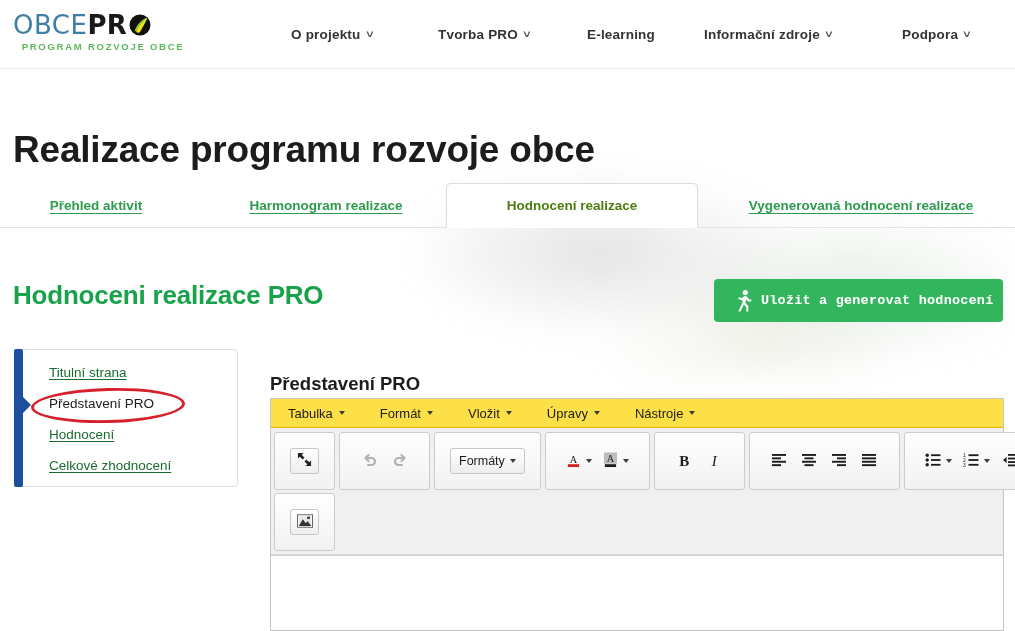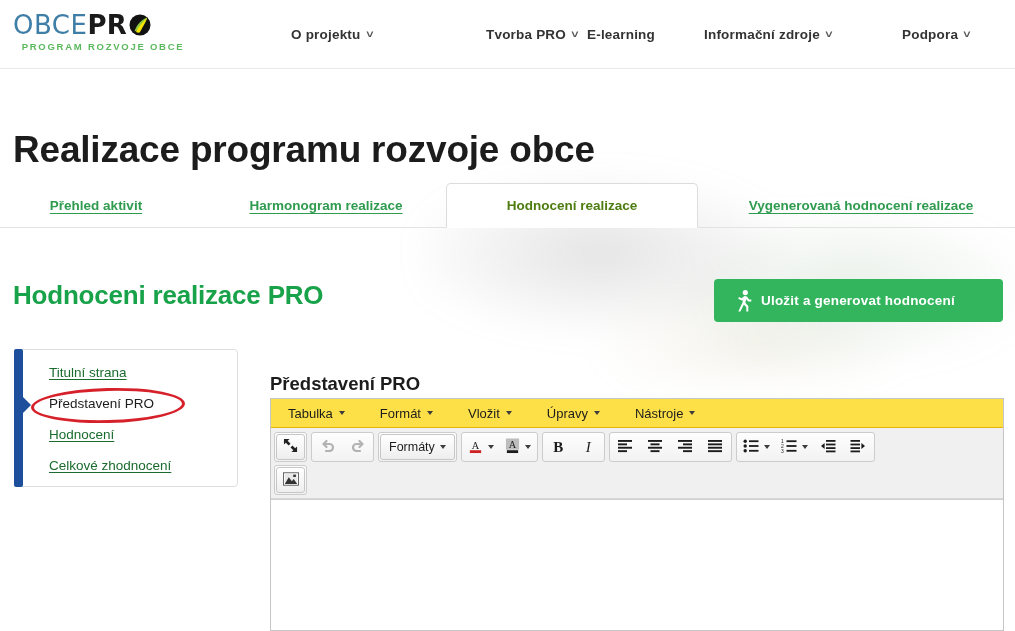--- a/index.html
+++ b/index.html
@@ -176,21 +176,21 @@
     color: #fff;
     display: flex;
     align-items: center;
     gap: 8px;
     padding-left: 20px;
     font-size: 13.5px;
     font-weight: 700;
     letter-spacing: 0.2px;
     cursor: pointer;
     z-index: 3;
-    font-family: Liberation Sans, sans-serif;
+    font-family: Liberation Mono, monospace;
   }
   .save-btn svg { display:block; }
 
   
   .side-nav {
     position: absolute;
     left: 14px; top: 349px;
     width: 224px; height: 138px;
     background: #fff;
     border: 1px solid #dedede;
@@ -302,21 +302,21 @@
     flex-direction: column;
     gap: 3px;
   }
   .tb-row { display: flex; align-items: center; gap: 4px; flex-wrap: nowrap; }
   .tb-group {
     display: flex;
     align-items: center;
     background: linear-gradient(#fefefe, #f2f2f2);
     border: 1px solid #ccc;
     border-radius: 3px;
-    padding: 1px;
+    padding: 15px;
     gap: 1px;
   }
   .tb-btn {
     height: 26px;
     min-width: 29px;
     display: flex;
     align-items: center;
     justify-content: center;
     background: transparent;
     border: 1px solid transparent;
@@ -365,21 +365,21 @@
           </svg></span>
     </div>
     <div class="logo-sub">PROGRAM ROZVOJE OBCE</div>
   </div>
 
   <div class="main-nav">
     <div class="nav-item" style="position:absolute;left:11px;">
       <span>O projektu</span>
       <span class="nav-caret">˅</span>
     </div>
-    <div class="nav-item" style="position:absolute;left:158px;margin-left:48px;">
+    <div class="nav-item" style="position:absolute;left:158px;">
       <span>Tvorba PRO</span>
       <span class="nav-caret">˅</span>
     </div>
     <div class="nav-item" style="position:absolute;left:307px;">
       <span>E-learning</span>
     </div>
     <div class="nav-item" style="position:absolute;left:424px;">
       <span>Informační zdroje</span>
       <span class="nav-caret">˅</span>
     </div>

